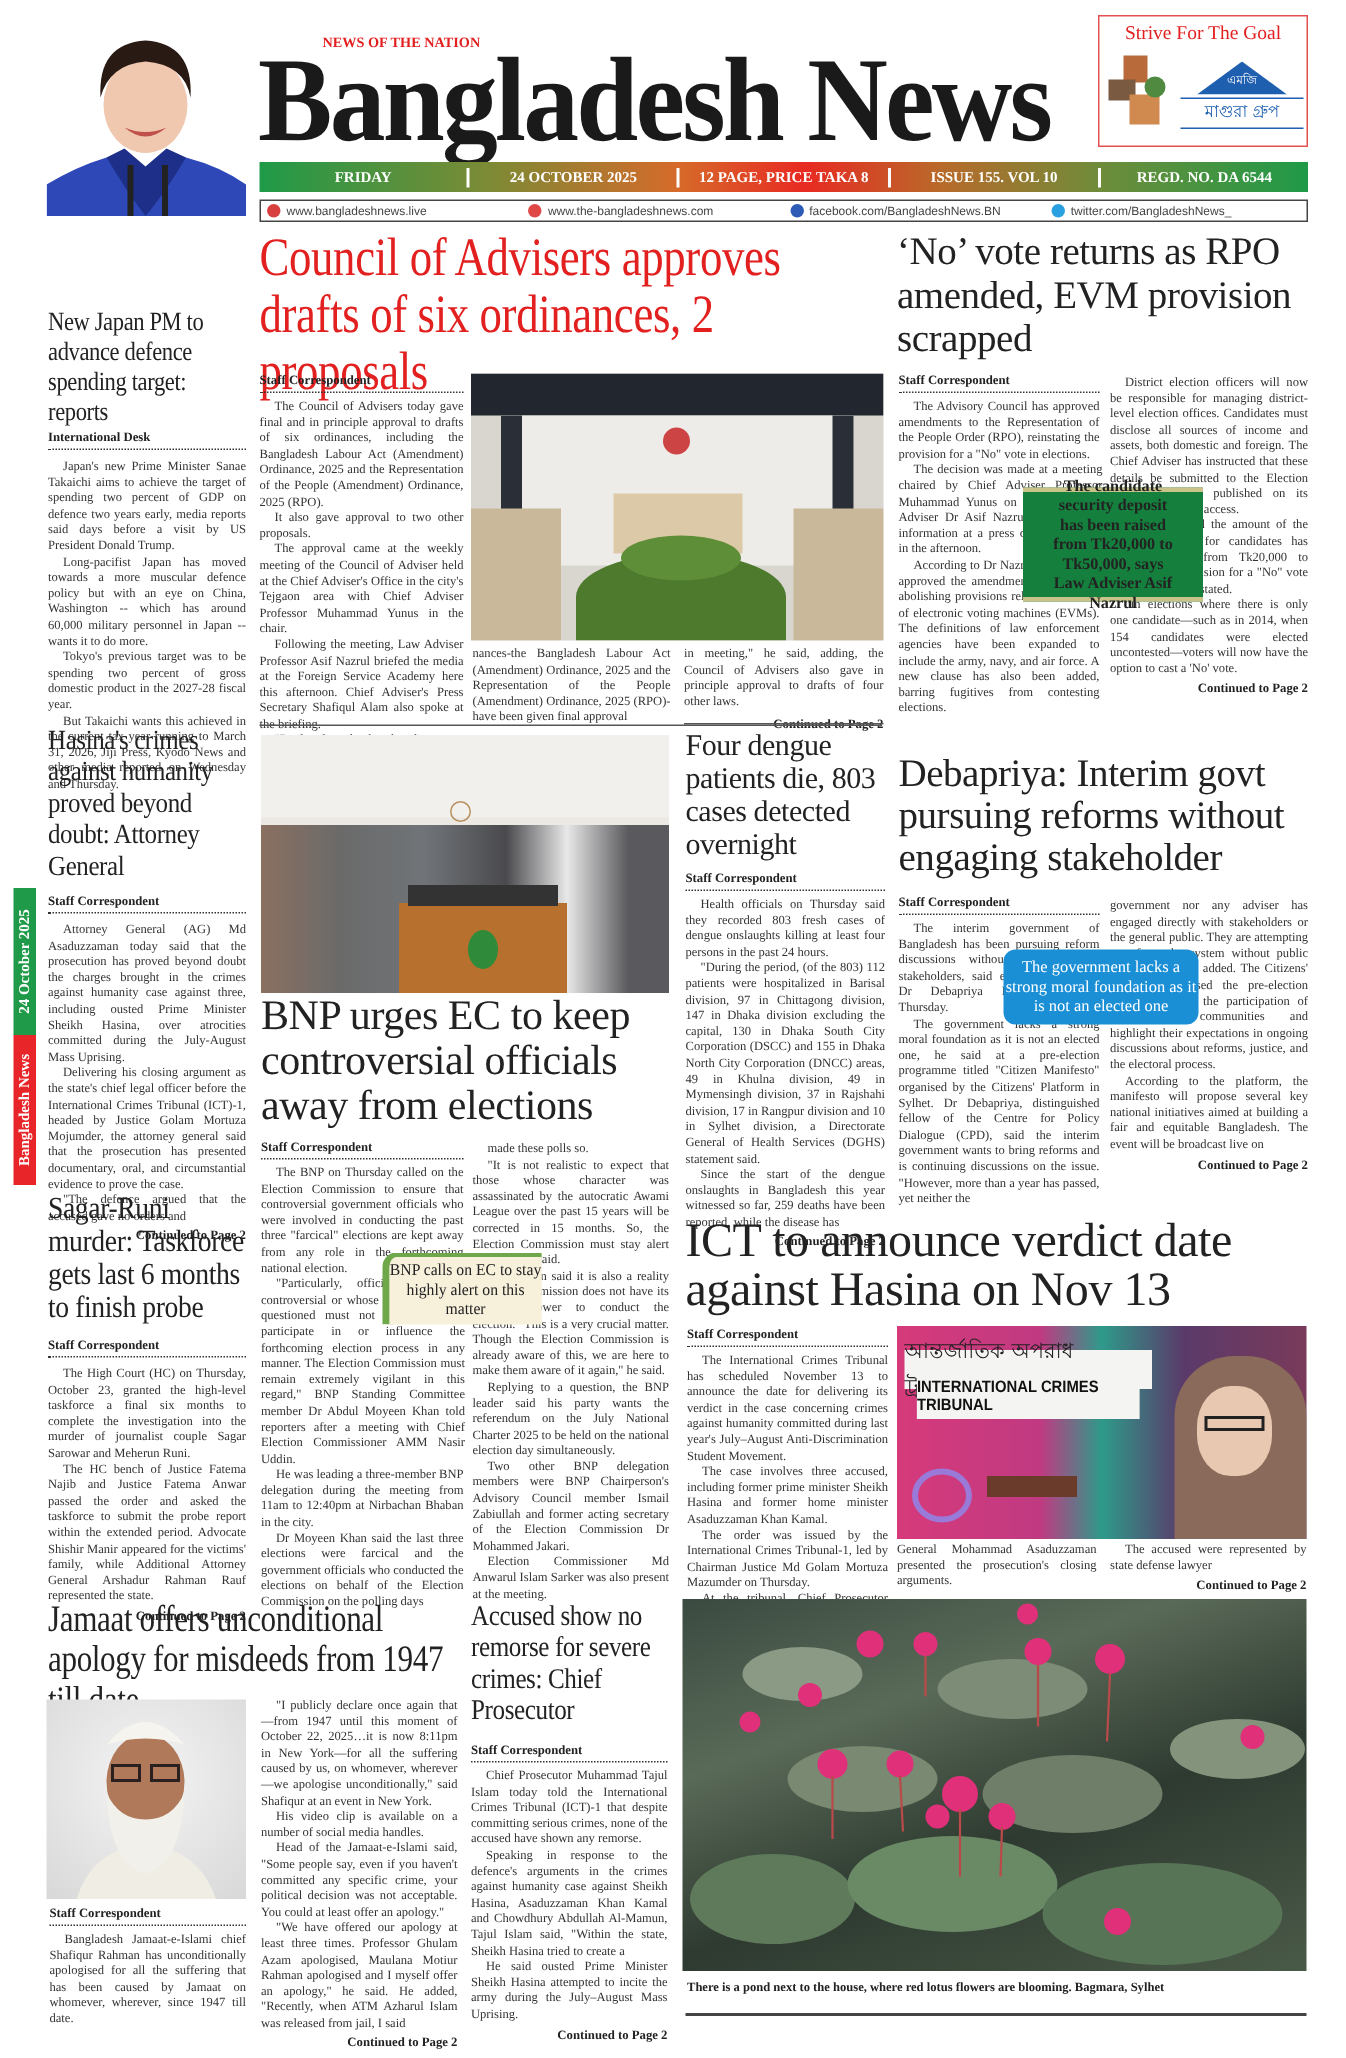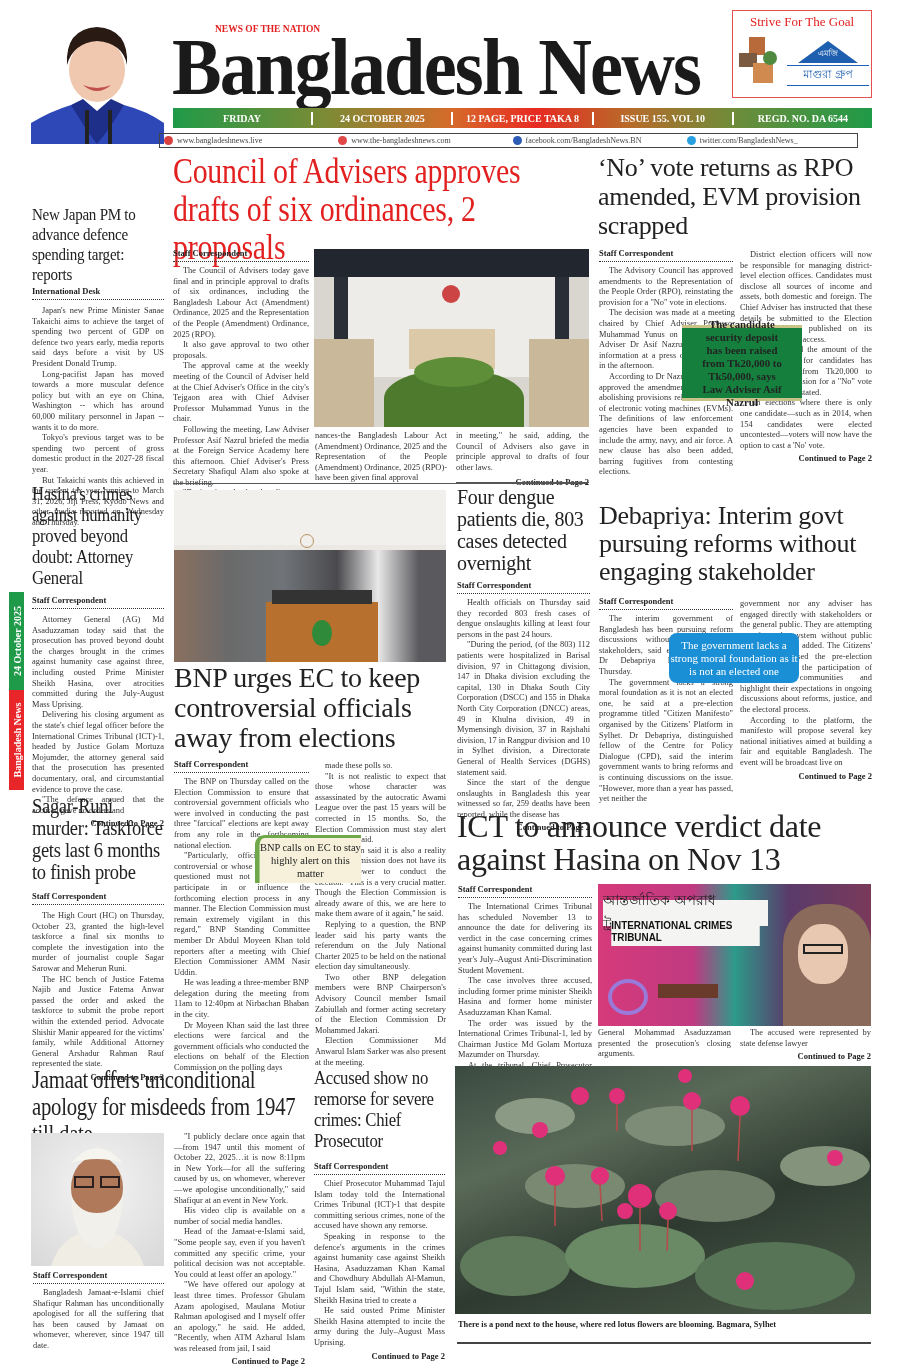--- a/index.html
+++ b/index.html
@@ -13,21 +13,21 @@
   .cont { font-family: "Liberation Serif", serif; font-weight: bold; font-size: 8.5px; text-align: right; color: #222; margin-top: 2px; }
   .photo { overflow: hidden; }
   .rule { background: #555; height: 1px; }
   #tagline { left: 215px; top: 24px; font-family: "Liberation Serif", serif; font-weight: bold; color: #e32020; font-size: 9.5px; }
   #paper-name { left: 172px; top: 27px; font-family: "Liberation Serif", serif; font-weight: bold; font-size: 80px; line-height: 80px; color: #1a1a1a; letter-spacing: -2px; transform: scaleX(0.93); transform-origin: left top; white-space: nowrap; }
   #ad-box { left: 732px; top: 10px; width: 140px; height: 88px; border: 1.5px solid #e35050; background: #fff; }
   #ad-slogan { position: absolute; left: 0; right: 0; top: 3px; text-align: center; font-family: "Liberation Serif", serif; font-size: 13px; color: #e32020; }
   #info-bar { left: 173px; top: 108px; width: 699px; height: 20px; background: linear-gradient(90deg, #1f9a48 0%, #7d8a35 22%, #d66a2a 40%, #e82a22 52%, #b86a2a 65%, #6f8c3a 80%, #1f9a48 100%); display: flex; align-items: center; color: #fff; font-family: "Liberation Serif", serif; font-weight: bold; font-size: 10px; }
   #info-bar .cell { flex: 1; text-align: center; }
   #info-bar .sep { width: 2px; height: 13px; background: #fff; }
-  #link-bar { left: 159px; top: 133px; width: 699px; height: 15px; border: 1.5px solid #444; display: flex; align-items: center; font-family: Liberation Serif, serif; font-size: 8px; color: #444; }
+  #link-bar { left: 173px; top: 133px; width: 699px; height: 15px; border: 1.5px solid #444; display: flex; align-items: center; font-family: Liberation Sans, sans-serif; font-size: 8px; color: #444; }
   #link-bar .lk { flex: 1; display: flex; align-items: center; gap: 4px; padding-left: 4px; }
   .ico { display: inline-block; width: 9px; height: 9px; border-radius: 50%; }
 
   
   #side-strip { left: 9px; top: 592px; width: 15px; height: 198px; }
   #side-strip .red { position: absolute; left: 0; top: 98px; width: 15px; height: 100px; background: #e8262a; }
   #side-strip .green { position: absolute; left: 0; top: 0; width: 15px; height: 98px; background: #1f9a48; }
   #side-strip span { position: absolute; left: 50%; top: 50%; transform: translate(-50%,-50%) rotate(-90deg); white-space: nowrap; color: #fff; font-family: "Liberation Serif", serif; font-weight: bold; font-size: 10px; }
 
   .pull { position: absolute; display: flex; align-items: center; justify-content: center; text-align: center; font-family: "Liberation Serif", serif; font-weight: bold; }

